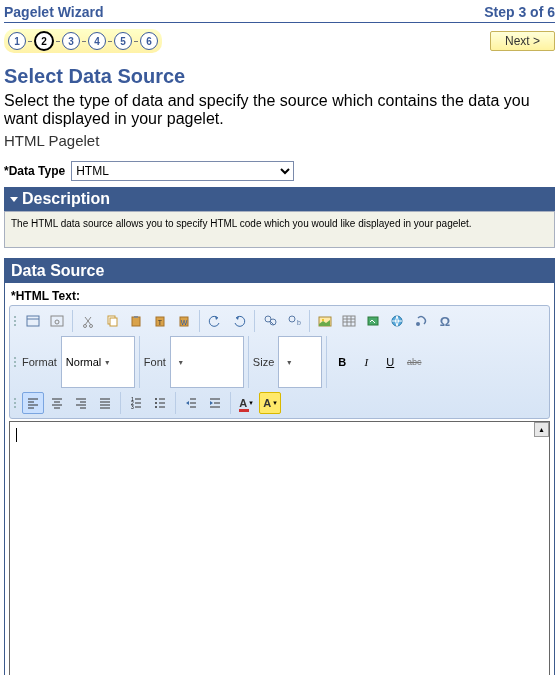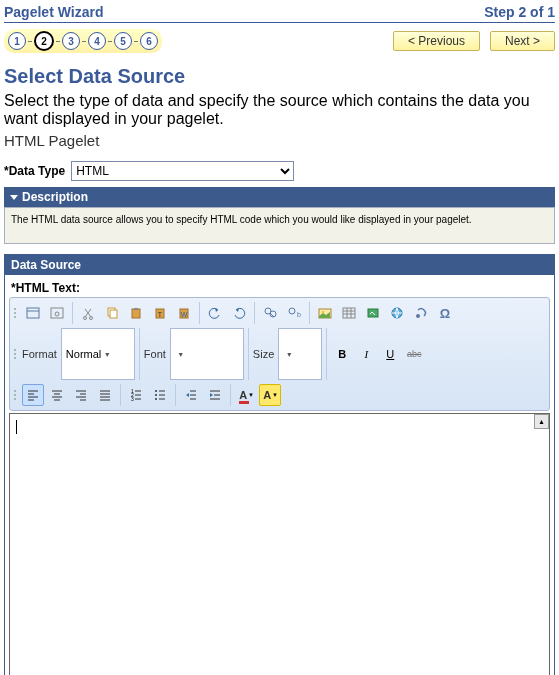--- a/index.html
+++ b/index.html
@@ -73,21 +73,21 @@
     width: 223px;
     font-size: 12px;
     border: 1px solid #7a8aab;
     height: 20px;
     background: #fff;
   }
   .section-header {
     background: #3c5a8c;
     color: #fff;
     font-weight: bold;
-    font-size: 12px;
+    font-size: 16px;
     padding: 3px 6px;
     display: flex;
     align-items: center;
     gap: 4px;
   }
   .triangle-down {
     width: 0; height: 0;
     border-left: 4px solid transparent;
     border-right: 4px solid transparent;
     border-top: 5px solid #fff;
@@ -170,39 +170,38 @@
   .ital { font-style: italic; font-family: Georgia, serif; }
   .uline { text-decoration: underline; }
   .strike { text-decoration: line-through; color: #777;}
   svg { display: block; }
 </style>
 </head>
 <body>
 
 <div class="titlebar">
   <span>Pagelet Wizard</span>
-  <span>Step 2 of 1</span>
+  <span>Step 3 of 6</span>
 </div>
 
 <div class="wizard-row">
   <div class="steps">
     <div class="step-circle">1</div>
     <div class="step-dash"></div>
     <div class="step-circle active">2</div>
     <div class="step-dash"></div>
     <div class="step-circle">3</div>
     <div class="step-dash"></div>
     <div class="step-circle">4</div>
     <div class="step-dash"></div>
     <div class="step-circle">5</div>
     <div class="step-dash"></div>
     <div class="step-circle">6</div>
   </div>
   <div class="nav-btns">
-    <button class="yellow-btn">&lt; Previous</button>
     <button class="yellow-btn">Next &gt;</button>
   </div>
 </div>
 
 <h2 class="section-title">Select Data Source</h2>
 <div class="instr">Select the type of data and specify the source which contains the data you want displayed in your pagelet.</div>
 <div class="pagelet-name">HTML Pagelet</div>
 
 <div class="field-row">
   <label>*Data Type</label>

